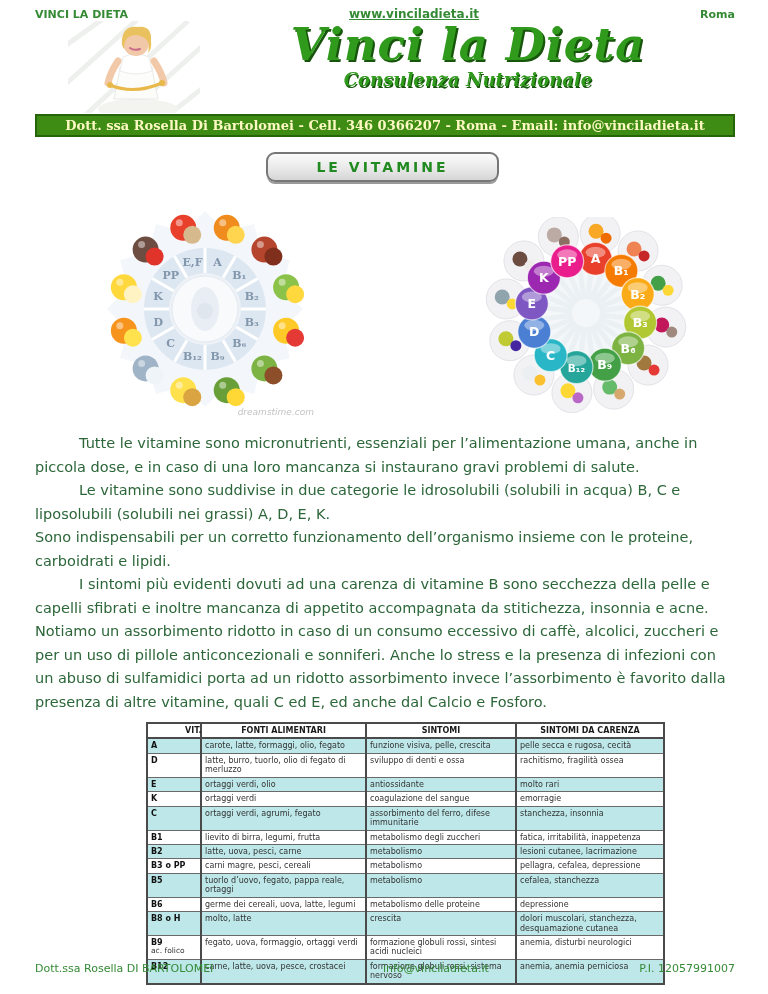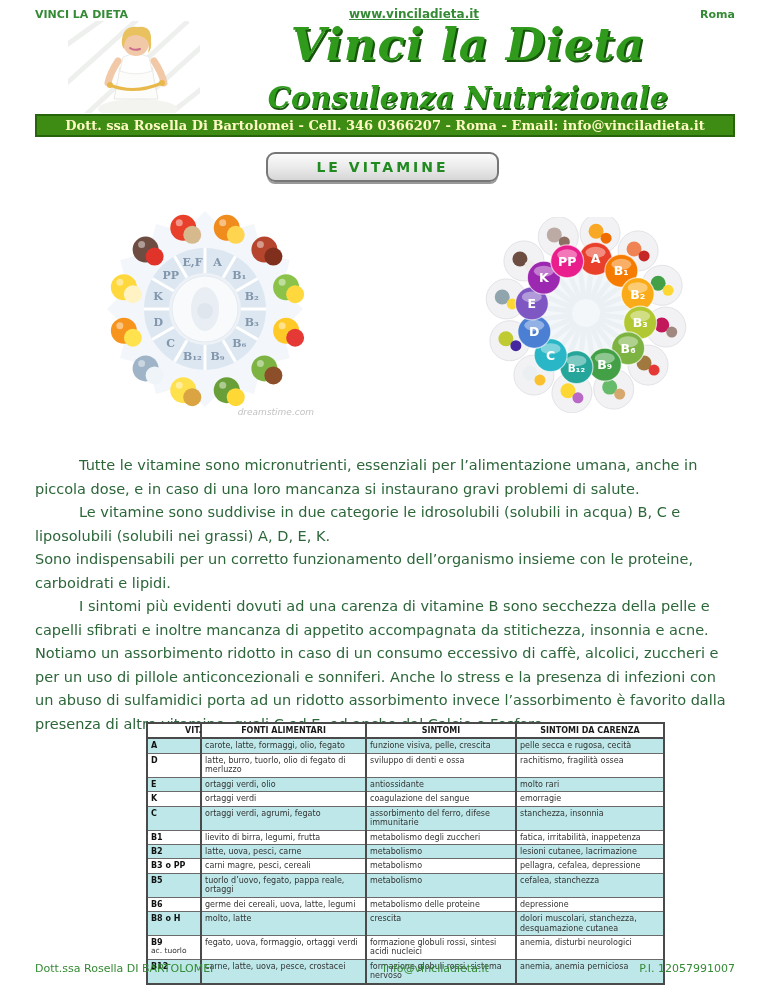--- a/index.html
+++ b/index.html
@@ -12,41 +12,41 @@
     font-size:11px;font-weight:bold;color:#358a35;}
   .top-header a{color:#358a35;text-decoration:underline;font-size:12px;cursor:pointer;}
 
   
   .logo-row{position:absolute;top:21px;left:68px;width:668px;height:92px;display:flex;align-items:flex-start;}
   .logo-photo{width:132px;height:92px;flex:0 0 auto;}
   .logo-text{flex:1;text-align:center;line-height:1;padding-top:1px;
     font-family:"DejaVu Serif",serif;font-style:italic;font-weight:bold;color:#2f9a1c;}
   .logo-title{font-size:45px;letter-spacing:1px;
     text-shadow:2px 2px 0 #17550c, -1px -1px 0 #ffffff, 1px -1px 0 #ffffff, -1px 1px 0 #ffffff;}
-  .logo-subtitle{font-size:29px;margin-top:17px;
+  .logo-subtitle{font-size:18px;margin-top:4px;
     text-shadow:1px 2px 0 #17550c, -1px -1px 0 #ffffff, 1px -1px 0 #ffffff, -1px 1px 0 #ffffff;}
 
   
   .green-banner{position:absolute;top:114px;left:35px;width:696px;height:19px;
     background:#3e8c14;border:2px solid #26650a;color:#fef9c3;text-align:center;
     font-family:"DejaVu Serif",serif;font-weight:bold;font-size:13px;line-height:19px;}
 
   
   .section-button{position:absolute;top:152px;left:266px;width:229px;height:26px;
     border:2px solid #777;border-radius:9px;background:linear-gradient(#fbfbfb,#e9e9e9 55%,#d6d6d6);
     color:#218a21;font-weight:bold;font-size:14px;letter-spacing:3px;text-align:center;line-height:26px;
     box-shadow:0 3px 0 -1px #9a9a9a;cursor:pointer;}
 
   
   .images-row{position:absolute;top:208px;left:0;width:768px;height:214px;}
   .wheel-left{position:absolute;left:95px;top:2px;width:220px;height:208px;}
   .wheel-right{position:absolute;left:483px;top:9px;width:207px;height:196px;}
 
   
-  .body-text{position:absolute;top:454px;left:35px;width:700px;height:286px;overflow:hidden;
+  .body-text{position:absolute;top:432px;left:35px;width:700px;height:286px;overflow:hidden;
     color:#2c6639;font-size:14.5px;line-height:23.5px;}
   .body-text p{margin:0;}
   .body-text p.indent{text-indent:44px;}
 
   
   table.vit{position:absolute;top:722px;left:146px;width:517px;border-collapse:collapse;
     font-size:8px;line-height:1.18;color:#333;table-layout:fixed;}
   table.vit th{background:#fff;color:#1a1a1a;font-weight:bold;border:2px solid #4a4a4a;
     padding:2px 2px;text-align:center;font-size:8px;}
   table.vit th.first{text-align:left;padding-left:37px;}
@@ -362,21 +362,21 @@
           <td>metabolismo delle proteine</td>
           <td>depressione</td>
         </tr>
         <tr class="cyan">
           <td class="vitcol">B8 o H</td>
           <td>molto, latte</td>
           <td>crescita</td>
           <td>dolori muscolari, stanchezza, desquamazione cutanea</td>
         </tr>
         <tr>
-          <td class="vitcol">B9<span class="sub">ac. tuorlo</span></td>
+          <td class="vitcol">B9<span class="sub">ac. folico</span></td>
           <td>fegato, uova, formaggio, ortaggi verdi</td>
           <td>formazione globuli rossi, sintesi acidi nucleici</td>
           <td>anemia, disturbi neurologici</td>
         </tr>
         <tr class="cyan">
           <td class="vitcol">B12</td>
           <td>carne, latte, uova, pesce, crostacei</td>
           <td>formazione globuli rossi, sistema nervoso</td>
           <td>anemia, anemia perniciosa</td>
         </tr>

